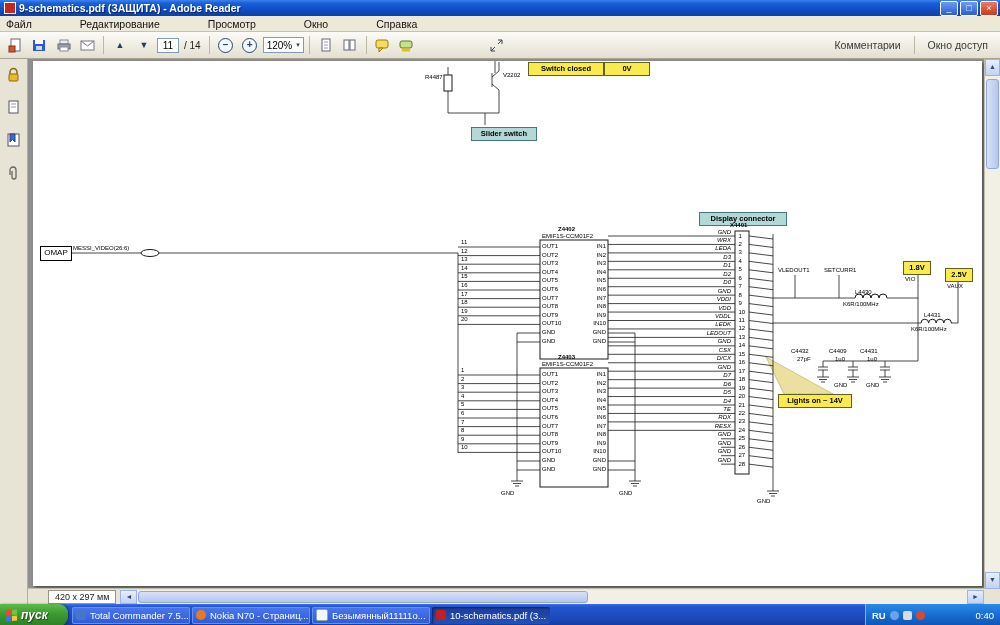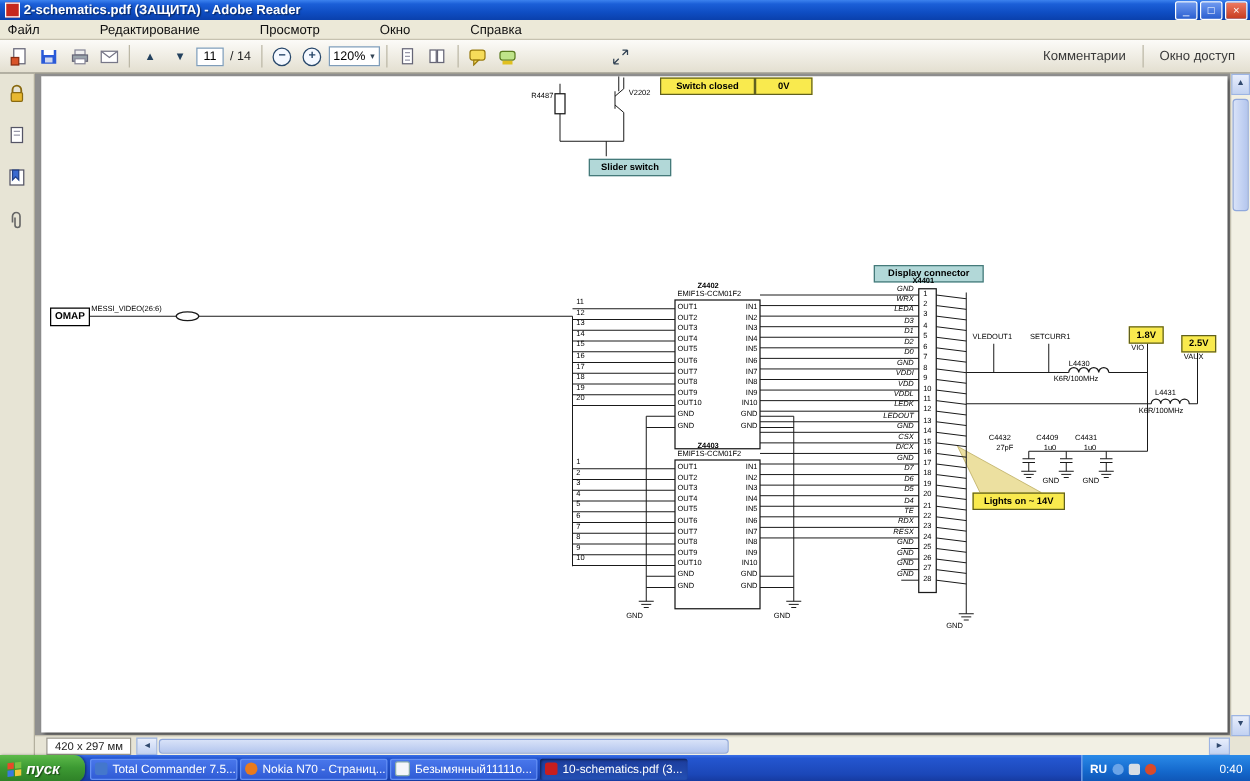--- a/index.html
+++ b/index.html
@@ -48,39 +48,39 @@
   #fix line,#gen line{stroke:#1a1a1a;stroke-width:.8;}
   #fix rect,#fix path,#fix ellipse{stroke:#1a1a1a;stroke-width:1;fill:none;}
   #fix ellipse{fill:#fff;}
 
   .stxt{position:absolute;font-size:6px;line-height:7px;color:#000;white-space:nowrap;}
   .stxt.b,.slabel.b{font-weight:bold;}
   .r30{width:30px;text-align:right;}
   .r58{width:58px;text-align:right;}
   .i{font-style:italic;}
   .slabel{position:absolute;font-size:6px;line-height:7px;color:#000;white-space:nowrap;}
-  .sbox{position:absolute;background:#fff;border:1px solid #000;font-size:8px;font-weight:bold;
+  .sbox{position:absolute;background:#fff;border:1px solid #000;font-size:8px;font-weight:normal;
     line-height:12px;text-align:center;}
   .ylab{position:absolute;background:#f9ea4e;border:1px solid #60601f;height:12px;
     font-size:7.5px;font-weight:bold;line-height:12px;text-align:center;}
   .tlab{position:absolute;background:#b2d8d8;border:1px solid #457a7a;height:12px;
     font-size:7.5px;font-weight:bold;line-height:12px;text-align:center;}
 
   
   .vcol{width:16px;display:flex;flex-direction:column;}
   .vscroll{height:530px;background:#f2f0e4;border-left:1px solid #c2beae;display:flex;flex-direction:column;}
   .sbtn{height:15px;background:linear-gradient(180deg,#e8eefc,#c2d2f2);border:1px solid #9cb4e4;
     font-size:7px;text-align:center;line-height:13px;color:#30496e;}
   .vtrack{flex:1;position:relative;}
   .vthumb{position:absolute;left:1px;right:1px;top:3px;height:88px;border-radius:3px;
     background:linear-gradient(90deg,#d8e2f8,#b4c6ee);border:1px solid #90a8dc;}
   .corner{height:15px;background:#e7e4d5;}
 
   .bstrip{height:15px;background:#e7e4d5;border-top:1px solid #c2beae;display:flex;align-items:center;}
-  .sizebox{margin-left:9px;height:12px;background:#fff;border:1px solid #9a968a;font-size:9px;
+  .sizebox{margin-left:20px;height:12px;background:#fff;border:1px solid #9a968a;font-size:9px;
     line-height:12px;padding:0 6px;color:#222;white-space:nowrap;}
   .hscroll{flex:1;display:flex;align-items:stretch;height:14px;margin-left:4px;}
   .hbtn{width:15px;background:linear-gradient(180deg,#e8eefc,#c2d2f2);border:1px solid #9cb4e4;
     font-size:7px;text-align:center;line-height:12px;color:#30496e;}
   .htrack{flex:1;position:relative;background:#f2f0e4;}
   .hthumb{position:absolute;top:1px;bottom:1px;left:1px;width:54%;border-radius:3px;
     background:linear-gradient(180deg,#d8e2f8,#b4c6ee);border:1px solid #90a8dc;}
 
   
   .taskbar{height:22px;display:flex;align-items:center;
@@ -105,21 +105,21 @@
   .ticon{width:9px;height:9px;border-radius:2px;}
   .tray .clock{color:#fff;font-size:9.5px;margin-left:auto;}
 </style>
 </head>
 <body>
 
 <div class="screen">
 
   <div class="titlebar">
     <span class="t-icon"></span>
-    <span class="t-text">2-schematics.pdf (ЗАЩИТА) - Adobe Reader</span>
+    <span class="t-text">9-schematics.pdf (ЗАЩИТА) - Adobe Reader</span>
     <span class="winbtns">
       <span class="wb">_</span>
       <span class="wb">□</span>
       <span class="wb close">×</span>
     </span>
   </div>
 
   <div class="menubar">
     <span class="menu-item">Файл</span>
     <span class="menu-item">Редактирование</span>

